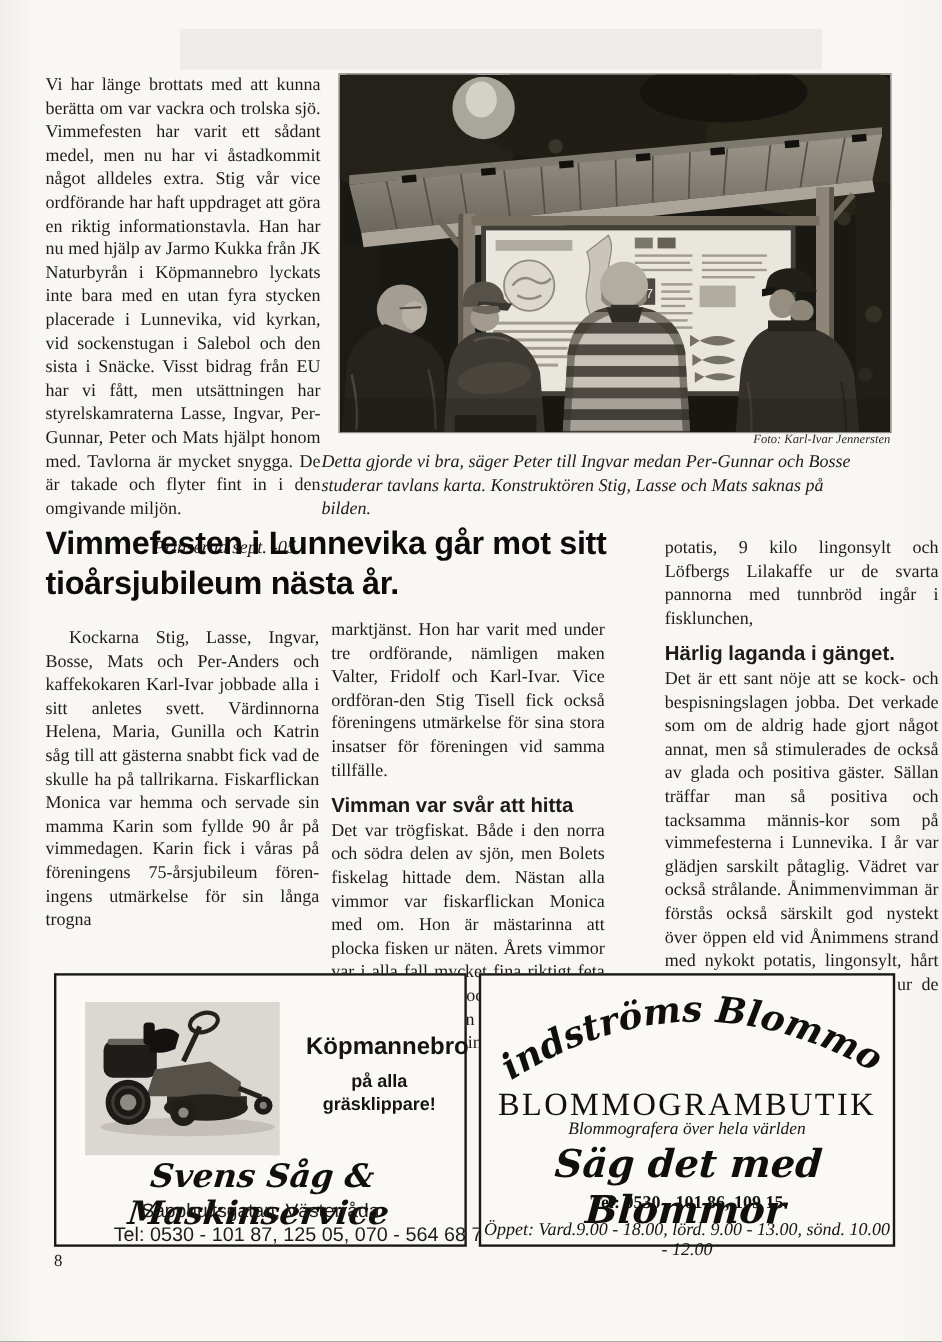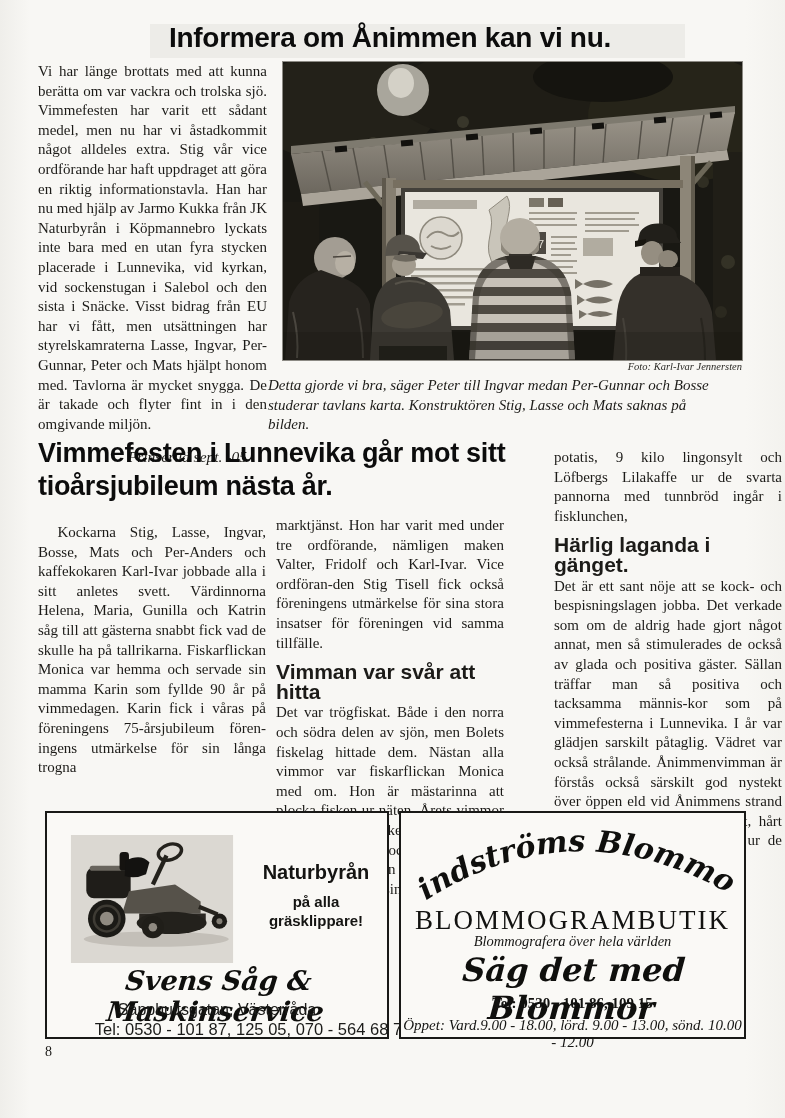--- a/index.html
+++ b/index.html
@@ -23,21 +23,21 @@
   .caption{position:absolute;left:268px;top:376px;width:459px;font-style:italic;font-size:15px;line-height:19.5px;}
   .article-title{
     position:absolute;left:38px;top:437px;width:478px;margin:0;
     font-family:"Liberation Sans", sans-serif;font-weight:bold;font-size:27px;line-height:33px;color:#0c0c0c;letter-spacing:-0.3px;
   }
   .c1{left:38px;top:516px;width:228px;}
   .c2{left:276px;top:516px;width:228px;}
   .c3{left:514px;top:448px;width:228px;margin-left:40px;}
   .indent{text-indent:1.3em;margin-top:7px !important;}
   .subhead{
-    font-family:"Liberation Sans", sans-serif;font-weight:bold;font-size:21px;
+    font-family:"Liberation Sans", sans-serif;font-weight:bold;font-size:17px;
     margin:9px 0 2px 0 !important;text-align:left;
   }
   .ad{position:absolute;border:2px solid #191917;background:#faf9f6;}
   .ad-left{left:45px;top:811px;width:340px;height:224px;}
   .ad-right{left:399px;top:811px;width:343px;height:224px;}
   .mower-img{position:absolute;left:10px;top:22px;}
   .promo{position:absolute;left:208px;top:48px;width:122px;text-align:center;font-family:"Liberation Sans", sans-serif;font-weight:bold;color:#141412;}
   .promo-title{font-size:20px;margin-bottom:8px;}
   .promo-sub{font-size:15px;line-height:19px;text-align:center;}
   .script{font-family:"DejaVu Serif", serif;font-style:italic;font-weight:bold;color:#0f0f0d;}
@@ -51,21 +51,20 @@
   .flower-phone{position:absolute;left:0;top:182px;width:100%;text-align:center;font-weight:bold;font-size:15px;color:#121210;}
   .flower-hours{position:absolute;left:0;top:204px;width:100%;text-align:center;font-style:italic;font-size:15px;color:#151513;}
   .page-number{position:absolute;left:45px;top:1044px;font-size:14px;}
 </style>
 </head>
 <body>
 
 <div class="page">
 
   <div class="titleband"></div>
-  <h1 class="main-title">Informera om Ånimmen kan vi nu.</h1>
 
   <div class="col topcol">
     <p>Vi har länge brottats med att kunna berätta om var vackra och trolska sjö. Vimmefesten har varit ett sådant medel, men nu har vi åstadkommit något alldeles extra. Stig vår vice ordförande har haft uppdraget att göra en riktig informationstavla. Han har nu med hjälp av Jarmo Kukka från JK Naturbyrån i Köpmannebro lyckats inte bara med en utan fyra stycken placerade i Lunnevika, vid kyrkan, vid sockenstugan i Salebol och den sista i Snäcke. Visst bidrag från EU har vi fått, men utsättningen har styrelskamraterna Lasse, Ingvar, Per-Gunnar, Peter och Mats hjälpt honom med. Tavlorna är mycket snygga. De är takade och flyter fint in i den omgivande miljön.</p>
     <p class="byline">Prinserud sept. -05</p>
   </div>
 
   <div class="photo">
     <svg width="459" height="298" viewBox="0 0 459 298">
       <defs>
         <linearGradient id="roofG" x1="0" y1="0" x2="0" y2="1">
@@ -245,21 +244,21 @@
       <circle cx="42" cy="98" r="22" fill="#1b1a16"></circle>
       <circle cx="42" cy="98" r="15" fill="none" stroke="#3e3b34" stroke-width="3"></circle>
       <circle cx="42" cy="98" r="8" fill="#8f8a81"></circle>
       <circle cx="96" cy="108" r="13" fill="#201e19"></circle>
         <circle cx="96" cy="108" r="5" fill="#8f8a81"></circle>
       <line x1="150" y1="84" x2="172" y2="93" stroke="#26231d" stroke-width="5"></line>
       <circle cx="174" cy="101" r="9" fill="#1d1b17"></circle>
         <circle cx="174" cy="101" r="3.5" fill="#837e75"></circle>
     </svg>
     <div class="promo">
-      <div class="promo-title">Naturbyrån</div>
+      <div class="promo-title">Köpmannebro</div>
       <div class="promo-sub">på alla gräsklippare!</div>
     </div>
     <div class="script mower-brand">Svens Såg &amp; Maskinservice</div>
     <div class="mower-addr">Sapphultsgatan, Västerråda</div>
     <div class="mower-phone">Tel: 0530 - 101 87, 125 05, 070 - 564 68 73</div>
   </div>
 
   <div class="ad ad-right">
     <svg class="flower-arch" width="343" height="96" viewBox="0 0 343 96">
       <defs>

